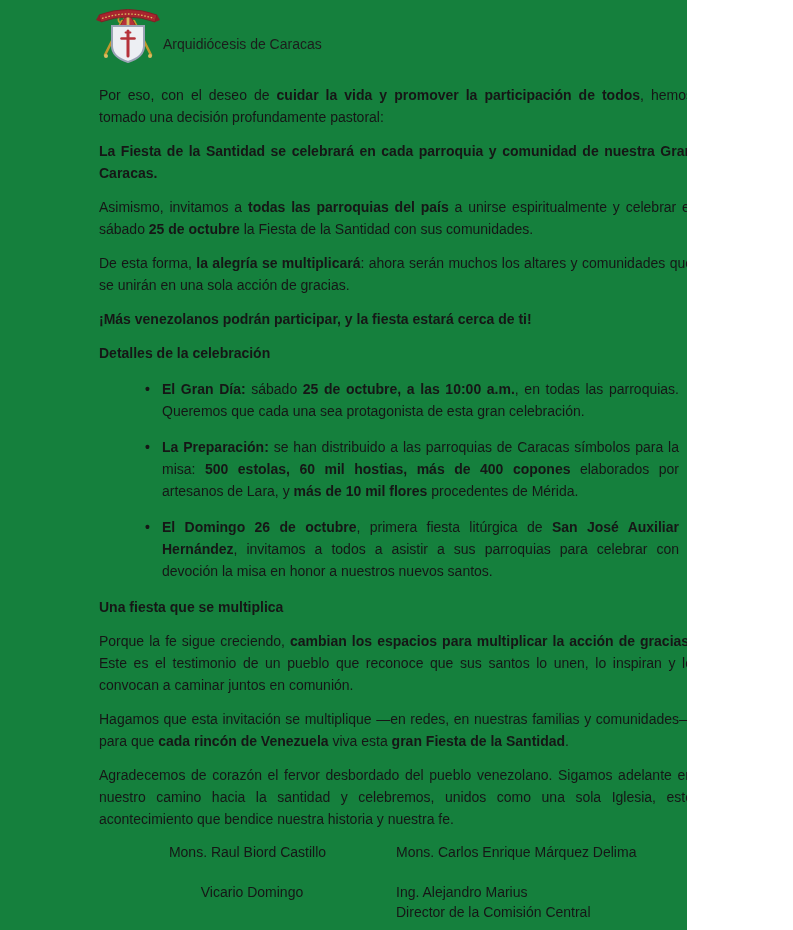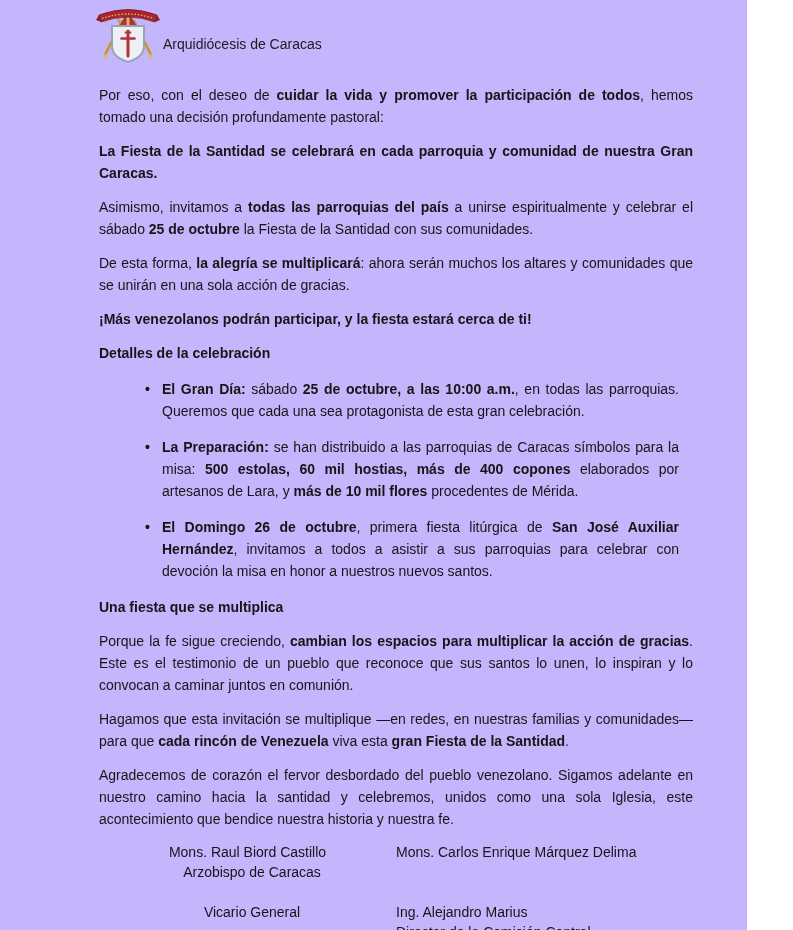--- a/index.html
+++ b/index.html
@@ -2,21 +2,21 @@
 <html style="--ribbon: #a8242e; --crest-red: #b5323a; --gold: #c2992e; --gold-light: #d9bc62; --shield-fill: #edeff3; --shield-stroke: #9aa3b5;"><head>
 <meta charset="utf-8">
 <style>
   html, body { margin:0; padding:0; }
   body {
     width:793px; height:930px; background:#ffffff;
     font-family:"Liberation Sans","DejaVu Sans",sans-serif;
     color:#161616;
     -webkit-font-smoothing:antialiased;
   }
-  .page { position:relative; width:747px; height:930px; background:#c4b5fd; overflow:hidden;text-decoration:underline; }
+  .page { position:relative; width:687px; height:930px; background:#15803d; overflow:hidden;text-decoration:underline; }
 
   
   .header { position:absolute; top:6px; left:95px; height:60px; }
   .crest { position:absolute; top:0; left:0; width:66px; height:58px; }
   .org-name {
     position:absolute; left:68px; top:30px; white-space:nowrap;
     font-size:14px; color:#1c1c1c;
   }
 
   
@@ -97,27 +97,26 @@
         </ul>
         <p class="para"><span class="b">Una fiesta que se multiplica</span></p>
         <p class="para"><span>Porque la fe sigue creciendo, </span><span class="b">cambian los espacios para multiplicar la acción de gracias</span><span>. Este es el testimonio de un pueblo que reconoce que sus santos lo unen, lo inspiran y lo convocan a caminar juntos en comunión.</span></p>
         <p class="para"><span>Hagamos que esta invitación se multiplique —en redes, en nuestras familias y comunidades— para que </span><span class="b">cada rincón de Venezuela</span><span> viva esta </span><span class="b">gran Fiesta de la Santidad</span><span>.</span></p>
         <p class="para"><span>Agradecemos de corazón el fervor desbordado del pueblo venezolano. Sigamos adelante en nuestro camino hacia la santidad y celebremos, unidos como una sola Iglesia, este acontecimiento que bendice nuestra historia y nuestra fe.</span></p>
       </div>
 
     <div class="signatures">
       <div class="sig col-left">
         <span class="sig-name">Mons. Raul Biord Castillo</span>
-        <span class="sig-title">Arzobispo de Caracas</span>
       </div>
       <div class="sig col-right">
         <span class="sig-name">Mons. Carlos Enrique Márquez Delima</span>
       </div>
       <div class="sig col-left">
-        <span class="sig-title">Vicario General</span>
+        <span class="sig-title">Vicario Domingo</span>
       </div>
       <div class="sig col-right">
         <span class="sig-name">Ing. Alejandro Marius</span>
         <span class="sig-title">Director de la Comisión Central</span>
       </div>
     </div>
   </div>
 
 </div>
 

